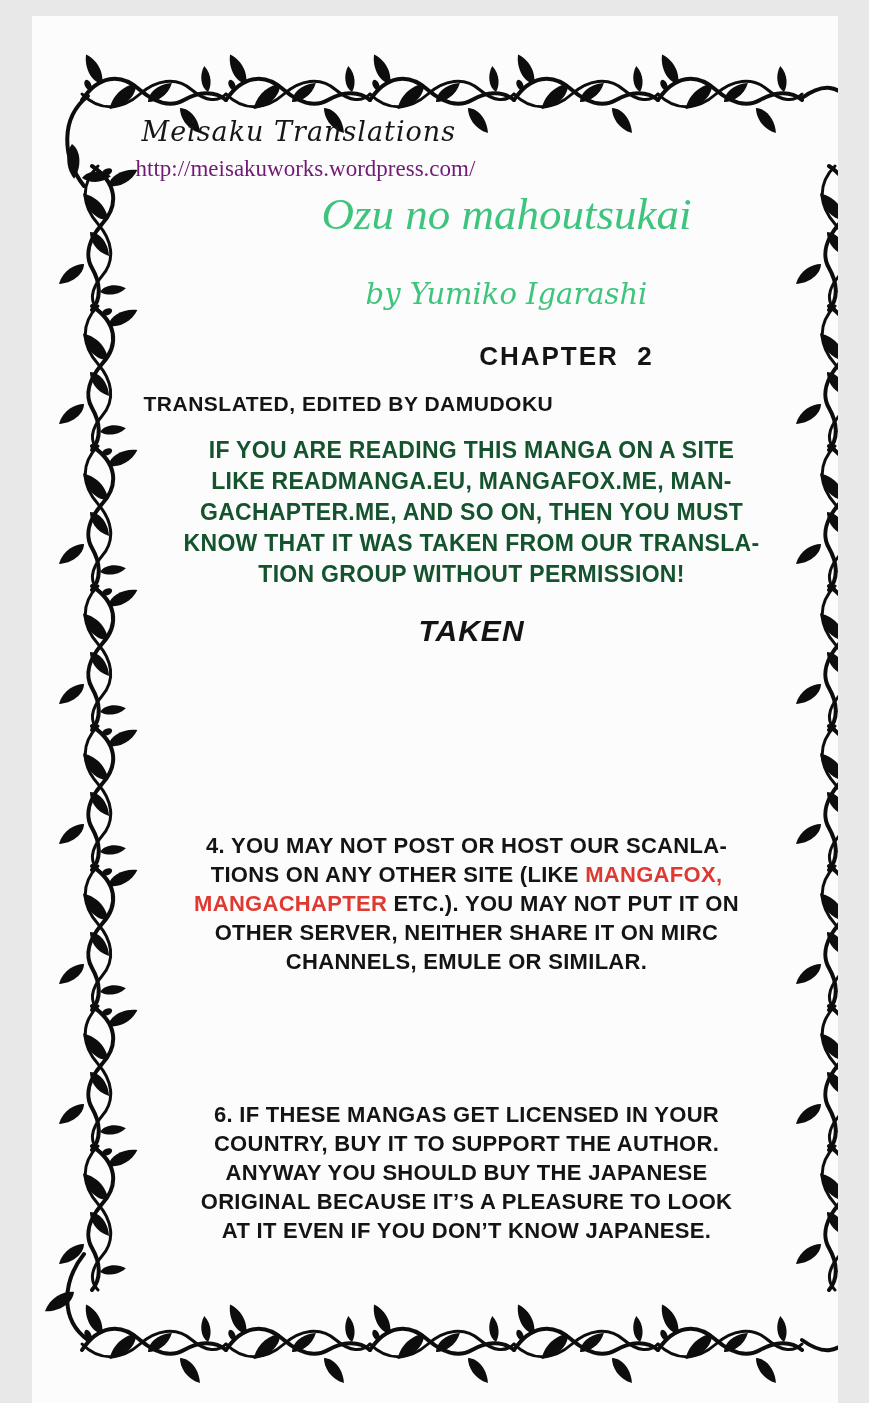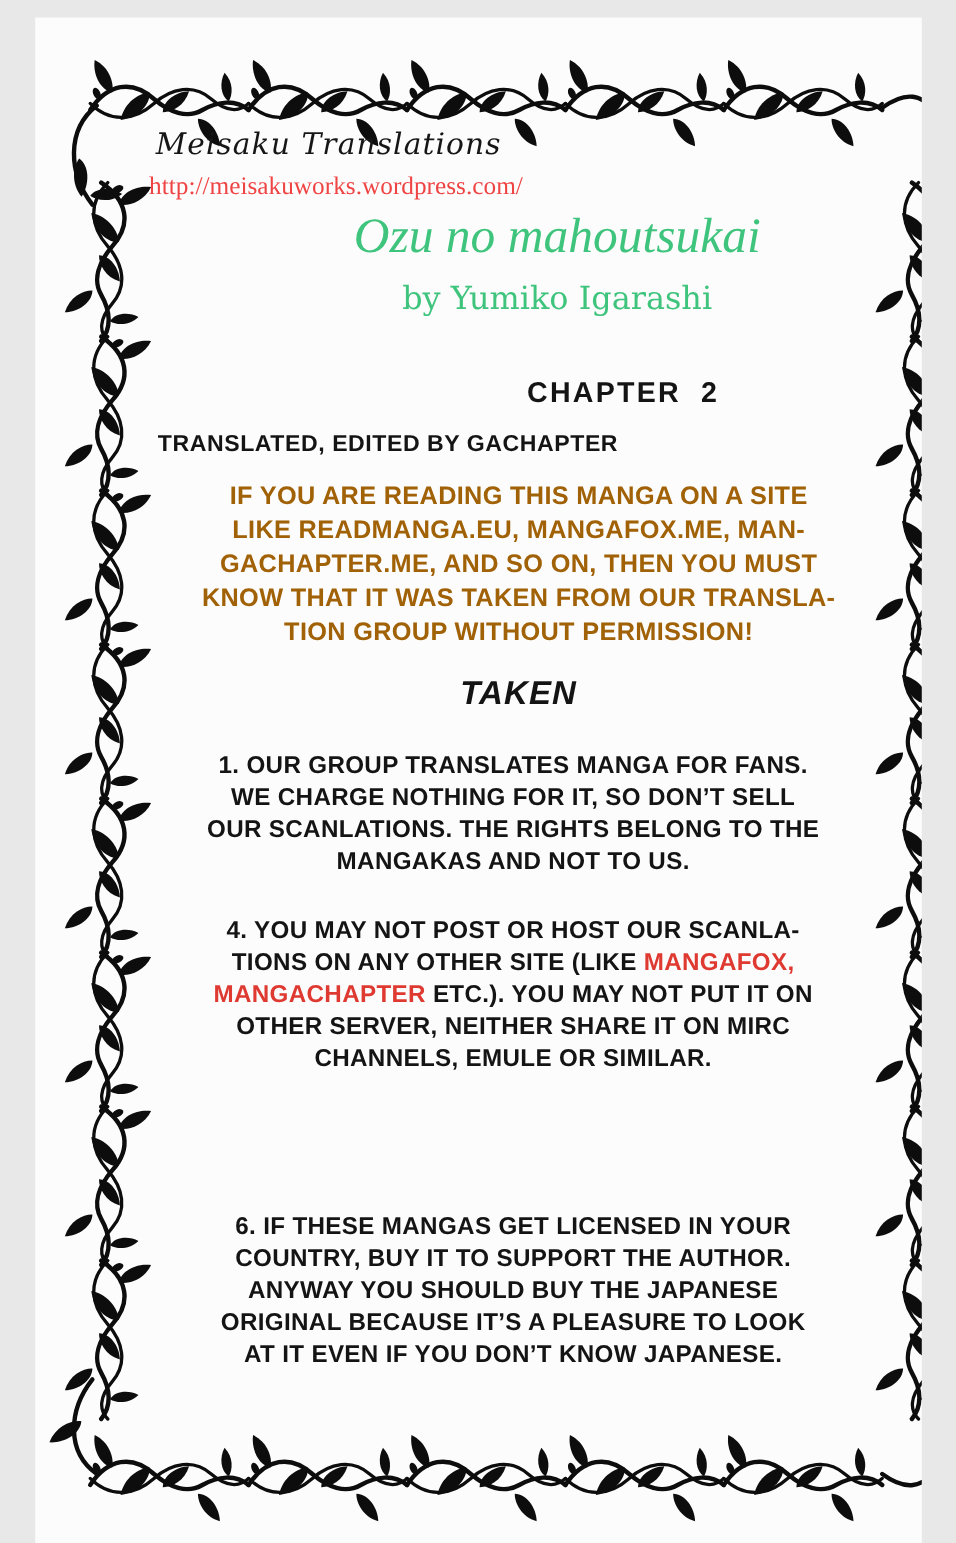--- a/index.html
+++ b/index.html
@@ -17,52 +17,53 @@
 
   .group-name{
     left:110px;top:100px;
     font-family:"DejaVu Serif",serif;
     font-style:italic;
     font-size:27px;letter-spacing:1px;color:#161616;
   }
   .group-url{
     left:104px;top:140px;
     font-family:"Liberation Serif",serif;
-    font-size:23px;color:#ef4444;
+    font-size:23px;color:#701a75;
   }
   .manga-title{
     left:130px;width:690px;top:172px;
     text-align:center;
     font-family:Liberation Serif, serif;
     font-style:italic;
     font-size:45px;
     color:#3ec47c;
   }
   .byline{
-    left:130px;width:690px;top:238px;
+    left:130px;width:690px;top:261px;
     text-align:center;
     font-family:"DejaVu Serif",serif;
+    font-style:italic;
     font-size:29px;
     color:#3ec47c;
   }
   .chapter{
     left:190px;width:690px;top:325px;
     text-align:center;
     font-weight:bold;font-size:26px;letter-spacing:2px;
     white-space:pre;
   }
   .credits{
     left:112px;top:376px;
     font-weight:bold;font-size:21px;letter-spacing:.5px;
   }
   .warning{
     left:90px;width:700px;top:419px;
     text-align:center;
     font-weight:bold;font-size:23px;line-height:31px;letter-spacing:.3px;
-    color:#a16207;
+    color:#14532d;
     white-space:pre-line;
   }
   .rules-heading{
     left:95px;width:690px;top:598px;
     text-align:center;
     font-weight:bold;font-style:italic;
     font-size:30px;letter-spacing:1px;
   }
   .rule{
     left:75px;width:720px;
@@ -149,33 +150,29 @@
       <use href="#leaf" transform="translate(828 1274) rotate(-20) scale(1.2)"></use>
     </g>
   </svg>
 
   <div class="abs group-name">Meisaku Translations</div>
   <div class="abs group-url">http://meisakuworks.wordpress.com/</div>
 
   <div class="abs manga-title">Ozu no mahoutsukai</div>
   <div class="abs byline">by Yumiko Igarashi</div>
   <div class="abs chapter">CHAPTER  2</div>
-  <div class="abs credits">TRANSLATED, EDITED BY GACHAPTER</div>
+  <div class="abs credits">TRANSLATED, EDITED BY DAMUDOKU</div>
 
   <div class="abs warning">IF YOU ARE READING THIS MANGA ON A SITE
 LIKE READMANGA.EU, MANGAFOX.ME, MAN-
 GACHAPTER.ME, AND SO ON, THEN YOU MUST
 KNOW THAT IT WAS TAKEN FROM OUR TRANSLA-
 TION GROUP WITHOUT PERMISSION!</div>
 
   <div class="abs rules-heading">TAKEN</div>
-  <div class="abs rule rule-1"><span>1. OUR GROUP TRANSLATES MANGA FOR FANS.
-WE CHARGE NOTHING FOR IT, SO DON’T SELL
-OUR SCANLATIONS. THE RIGHTS BELONG TO THE
-MANGAKAS AND NOT TO US.</span></div>
   <div class="abs rule rule-2"><span>4. YOU MAY NOT POST OR HOST OUR SCANLA-
 TIONS ON ANY OTHER SITE (LIKE </span><span class="red">MANGAFOX,
 MANGACHAPTER</span><span> ETC.). YOU MAY NOT PUT IT ON
 OTHER SERVER, NEITHER SHARE IT ON MIRC
 CHANNELS, EMULE OR SIMILAR.</span></div>
   <div class="abs rule rule-4"><span>6. IF THESE MANGAS GET LICENSED IN YOUR
 COUNTRY, BUY IT TO SUPPORT THE AUTHOR.
 ANYWAY YOU SHOULD BUY THE JAPANESE
 ORIGINAL BECAUSE IT’S A PLEASURE TO LOOK
 AT IT EVEN IF YOU DON’T KNOW JAPANESE.</span></div>

